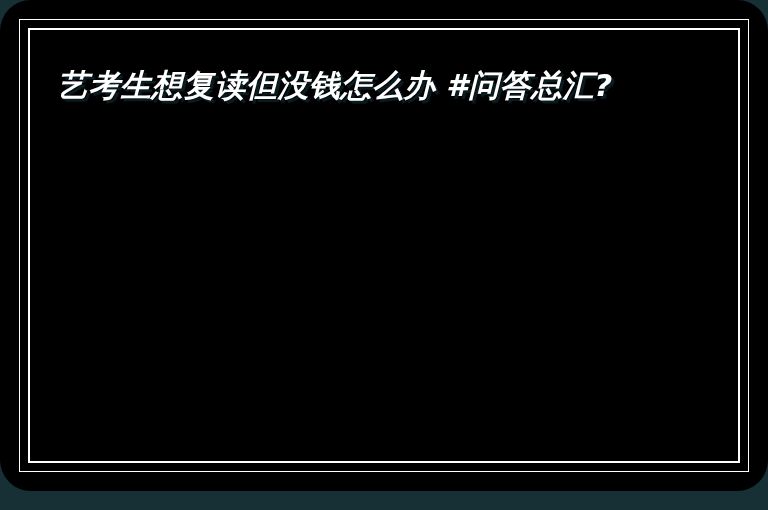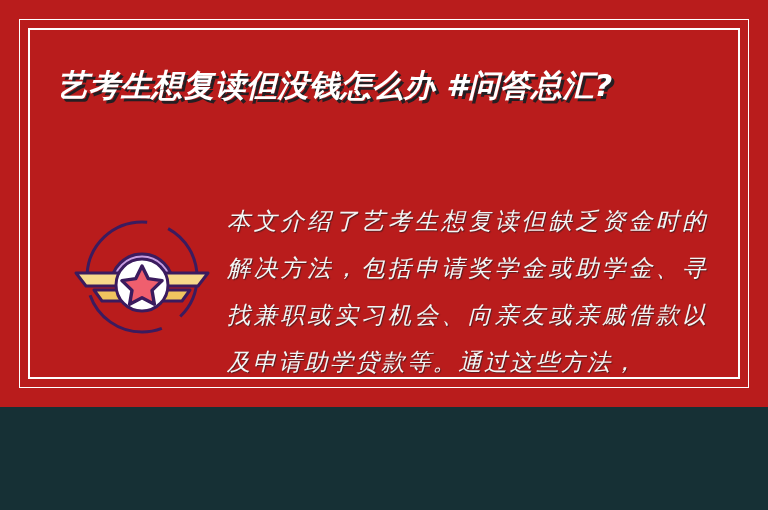--- a/index.html
+++ b/index.html
@@ -10,23 +10,24 @@
   body {
     width: 768px;
     height: 510px;
     overflow: hidden;
     font-family: "Liberation Sans", sans-serif;
   }
 
   .card {
     position: relative;
     width: 768px;
-    height: 407px;
-    background: #b91c1c;
+    height: 491px;
+    background: #000000;
     overflow: hidden;
+    border-radius: 31px;
   }
 
   
   .frame-outer {
     position: absolute;
     left: 19px;
     top: 19px;
     right: 19px;
     bottom: 19px;
     border: 1.5px solid #ffffff;
@@ -110,40 +111,13 @@
 
 <div class="card">
 
   <div class="frame-outer"></div>
   <div class="frame-inner"></div>
 
   <div class="title-wrap">
     <h1 class="title">艺考生想复读但没钱怎么办 #问答总汇?</h1>
   </div>
 
-  <div class="content">
-
-    <div class="badge-cell">
-      <svg class="badge-icon" width="148" height="126" viewBox="0 0 148 126">
-
-        <circle cx="74" cy="63" r="55" fill="none" stroke="#3b1b5e" stroke-width="3" stroke-dasharray="88 22" stroke-dashoffset="44"></circle>
-
-        <path d="M 43 71 A 31 31 0 0 1 105 71 Z" fill="#c79ce0" stroke="#3b1b5e" stroke-width="3"></path>
-
-        <path d="M 8 59 L 72 59 L 72 72 L 18 72 Z" fill="#f7d98a" stroke="#3b1b5e" stroke-width="3" stroke-linejoin="round"></path>
-
-        <path d="M 26 76 L 72 76 L 72 87 L 34 87 Z" fill="#f0c45f" stroke="#3b1b5e" stroke-width="3" stroke-linejoin="round"></path>
-
-        <path d="M 140 59 L 76 59 L 76 72 L 130 72 Z" fill="#f7d98a" stroke="#3b1b5e" stroke-width="3" stroke-linejoin="round"></path>
-
-        <path d="M 122 76 L 76 76 L 76 87 L 114 87 Z" fill="#f0c45f" stroke="#3b1b5e" stroke-width="3" stroke-linejoin="round"></path>
-
-        <circle cx="74" cy="71" r="26" fill="#ffffff" stroke="#3b1b5e" stroke-width="3"></circle>
-
-        <path d="M 74 52 L 80.2 64.6 L 94.1 66.6 L 84.0 76.4 L 86.4 90.2
-                 L 74 83.7 L 61.6 90.2 L 64.0 76.4 L 53.9 66.6 L 67.8 64.6 Z" fill="#ef5f6e" stroke="#3b1b5e" stroke-width="3.4" stroke-linejoin="round"></path>
-      </svg>
-    </div>
-
-    <p class="body-text">本文介绍了艺考生想复读但缺乏资金时的解决方法，包括申请奖学金或助学金、寻找兼职或实习机会、向亲友或亲戚借款以及申请助学贷款等。通过这些方法，</p>
-
-  </div>
 </div>
 
 </body></html>

